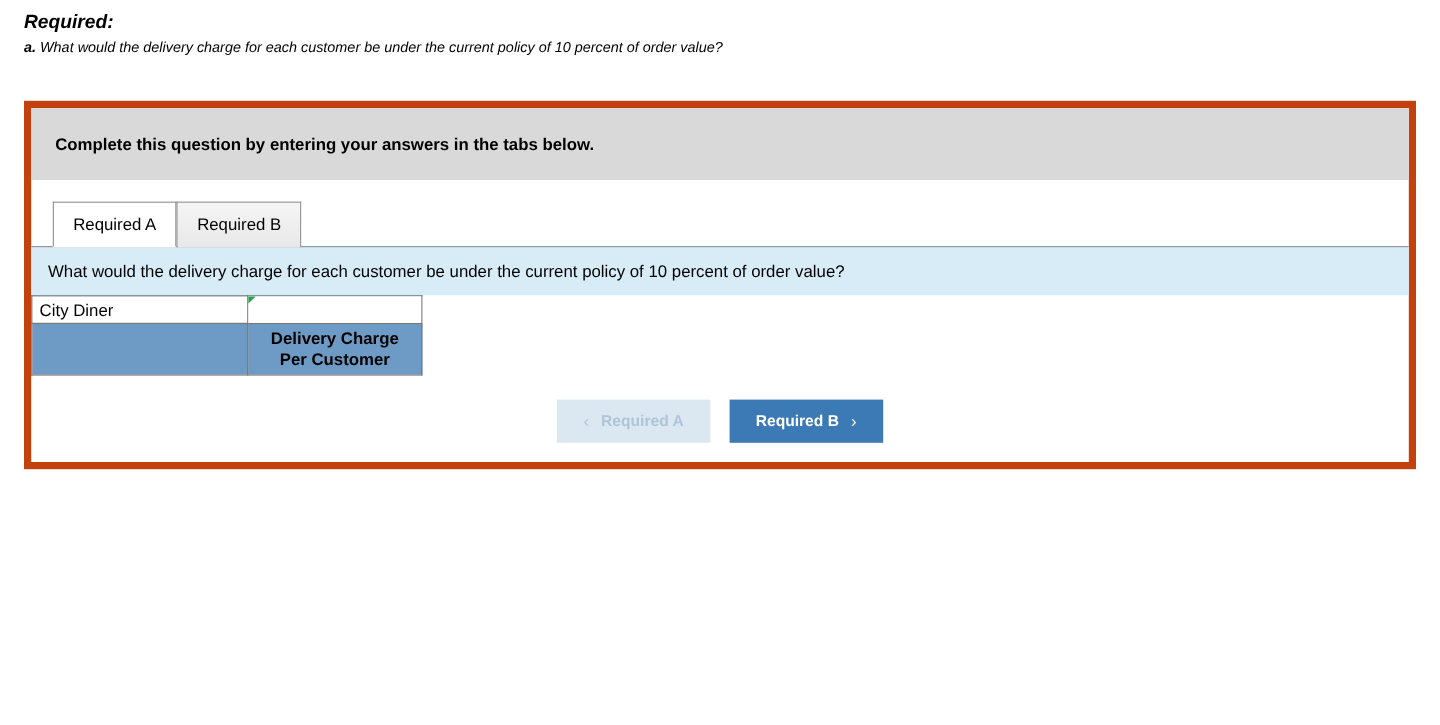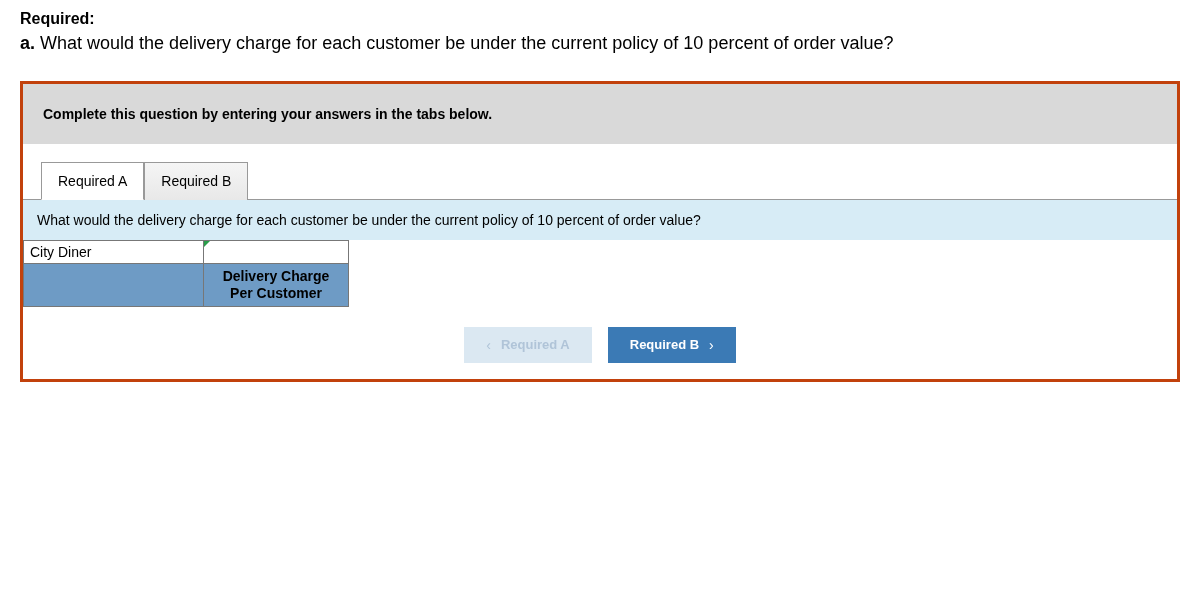--- a/index.html
+++ b/index.html
@@ -8,36 +8,37 @@
       padding: 0;
     }
     body {
       font-family: Arial, Helvetica, sans-serif;
       background: #fff;
       padding: 10px 20px;
       font-size: 15px;
       color: #000;
     }
     .required-section {
-      margin-bottom: 24px;
+      margin-bottom: 36px;
+      font-style: italic;
     }
     .required-title {
       font-weight: bold;
       font-size: 16px;
       margin-bottom: 2px;
     }
     .required-item {
-      font-size: 18px;
+      font-size: 12px;
       line-height: 1.5;
     }
     .required-item .item-letter {
       font-weight: bold;
     }
     .answer-area {
-      border: 3px solid #c2410c;
+      border: 6px solid #c2410c;
       background: #fff;
     }
     .instruction-bar {
       background: #d9d9d9;
       padding: 22px 20px;
       font-family: Verdana, Arial, sans-serif;
       font-weight: bold;
       font-size: 14px;
     }
     .tabs-row {

